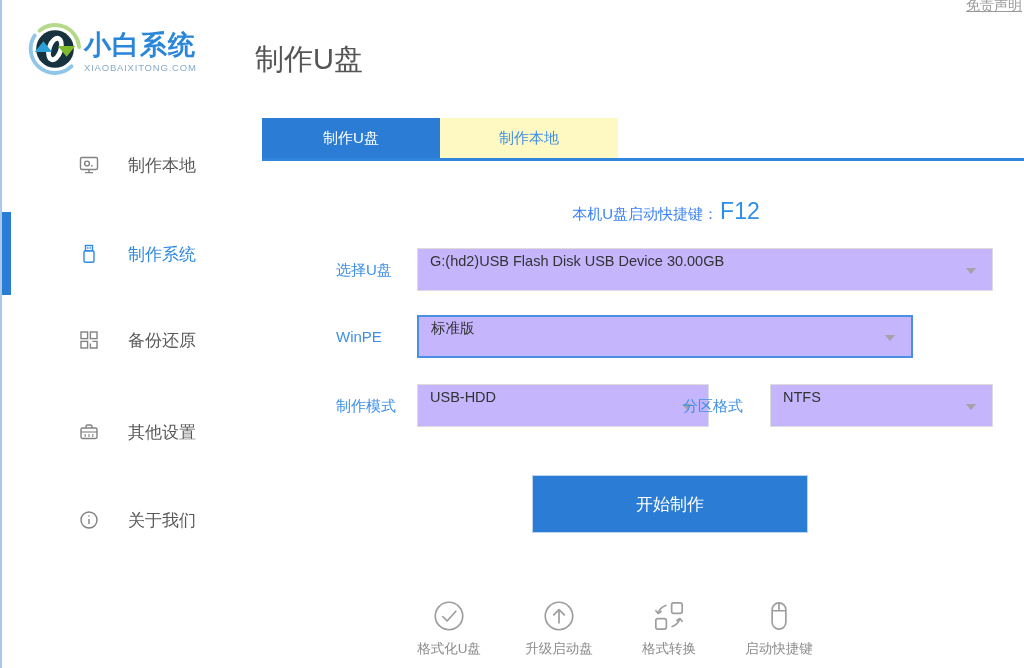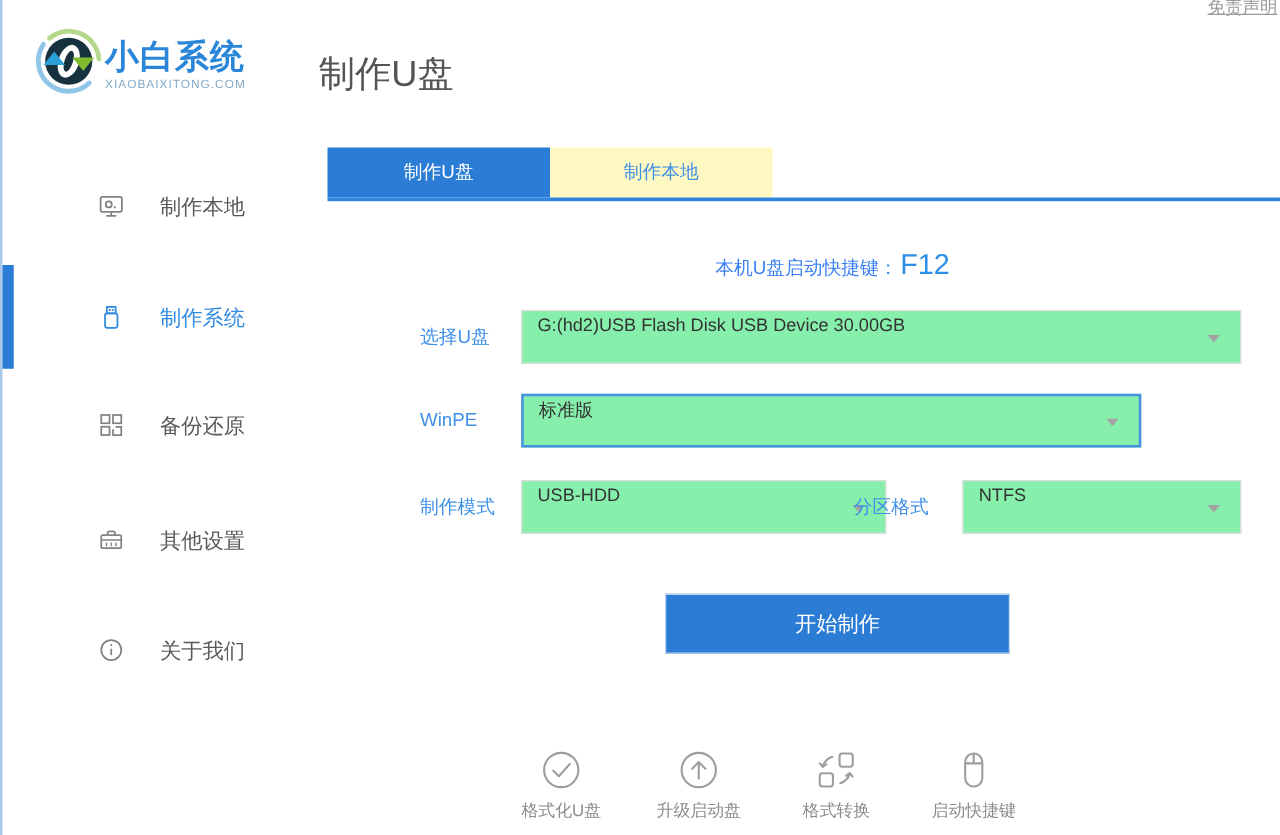--- a/index.html
+++ b/index.html
@@ -34,30 +34,30 @@
   .tab-underline { position:absolute; left:262px; top:158px; width:762px; height:3px; background:#2f86dc; }
 
   
   .hotkey { position:absolute; left:666px; top:198px; transform:translateX(-50%);
             display:flex; align-items:baseline; white-space:nowrap; }
   .hotkey-label { font-size:15px; color:#3b82f6; }
   .hotkey-val { font-size:23px; color:#2f8fe8; margin-left:2px; }
 
   
   .fld { position:absolute; height:43px; line-height:43px; font-size:15px; color:#3f90e8; white-space:nowrap; }
-  .dd { position:absolute; height:43px; background:#86efac; border:1px solid #dcdcdc;
+  .dd { position:absolute; height:43px; background:#c4b5fd; border:1px solid #dcdcdc;
         display:flex; align-items:center; padding:0 34px 17px 12px; cursor:pointer;text-align:right; }
   .dd-focus { border:2px solid #4a90e2; }
   .dd-val { font-size:14.5px; color:#333; white-space:nowrap; overflow:hidden; }
   .dd-arrow { position:absolute; right:16px; top:50%; margin-top:-2px; width:0; height:0;
               border-left:5px solid transparent; border-right:5px solid transparent;
               border-top:6px solid #a3a3a3; }
 
   
-  .start-btn { position:absolute; left:532px; top:475px; width:276px; height:48px;
+  .start-btn { position:absolute; left:532px; top:475px; width:276px; height:58px;
                background:#2a7cd5; color:#fff; font-size:17px; border:1px solid #bcd4ef;
                cursor:pointer; font-family:inherit; }
 
   
   .tools { position:absolute; left:394px; top:597px; width:550px; display:flex; }
   .tool { width:110px; display:flex; flex-direction:column; align-items:center; cursor:pointer; }
   .tool-icon { width:38px; height:38px; display:inline-flex; }
   .tool-label { margin-top:5px; font-size:13.5px; color:#8c8c8c; white-space:nowrap; }
 </style>
 </head>

